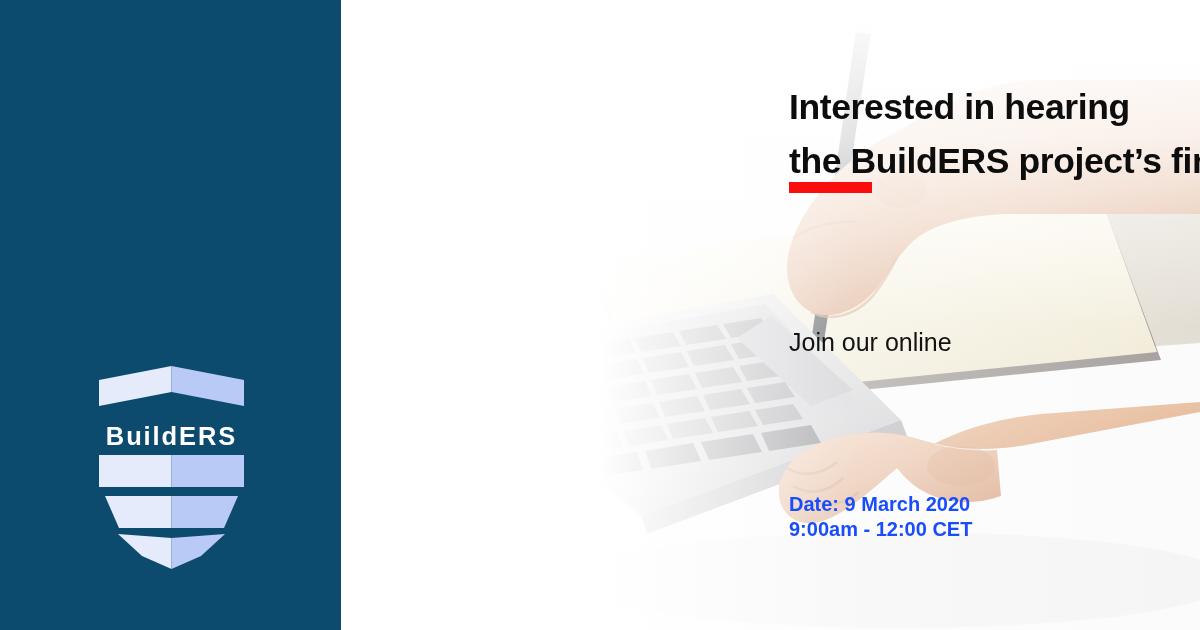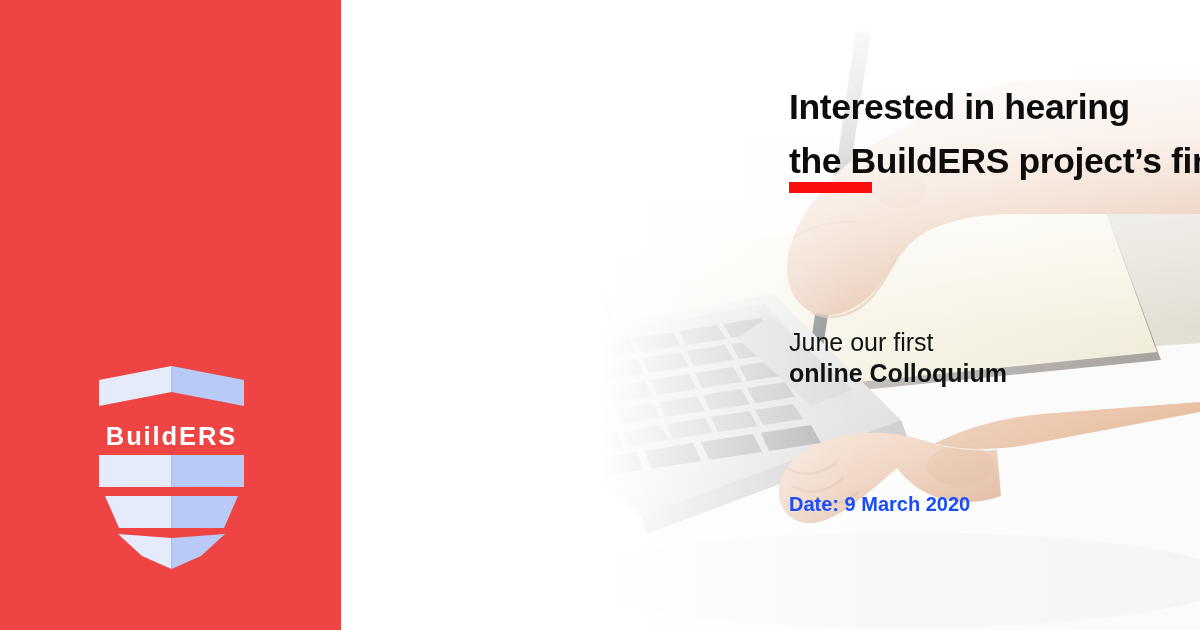--- a/index.html
+++ b/index.html
@@ -20,21 +20,21 @@
     background: #ffffff;
   }
 
   
   .left-panel {
     position: absolute;
     left: 0;
     top: 0;
     width: 341px;
     height: 630px;
-    background: #ef4444;
+    background: #0c4a6e;
   }
 
   
   .logo {
     position: absolute;
     left: 99px;
     top: 366px;
     width: 145px;
     height: 203px;
   }
@@ -305,22 +305,22 @@
     </div>
 
     <h1 class="headline">
       <span class="hl-line">Interested in hearing</span>
       <span class="hl-line">the BuildERS project’s findings?</span>
     </h1>
 
     <div class="accent-rule"></div>
 
     <p class="subhead">
-      <span class="sub-line">June our first</span>
-      <span class="sub-line strong">online Colloquium</span>
+      <span class="sub-line">Join our online</span>
     </p>
 
     <p class="datetime">
       <span class="dt-line">Date: 9 March 2020</span>
+      <span class="dt-line">9:00am - 12:00 CET</span>
     </p>
 
   </div>
 </div>
 
 </body></html>

